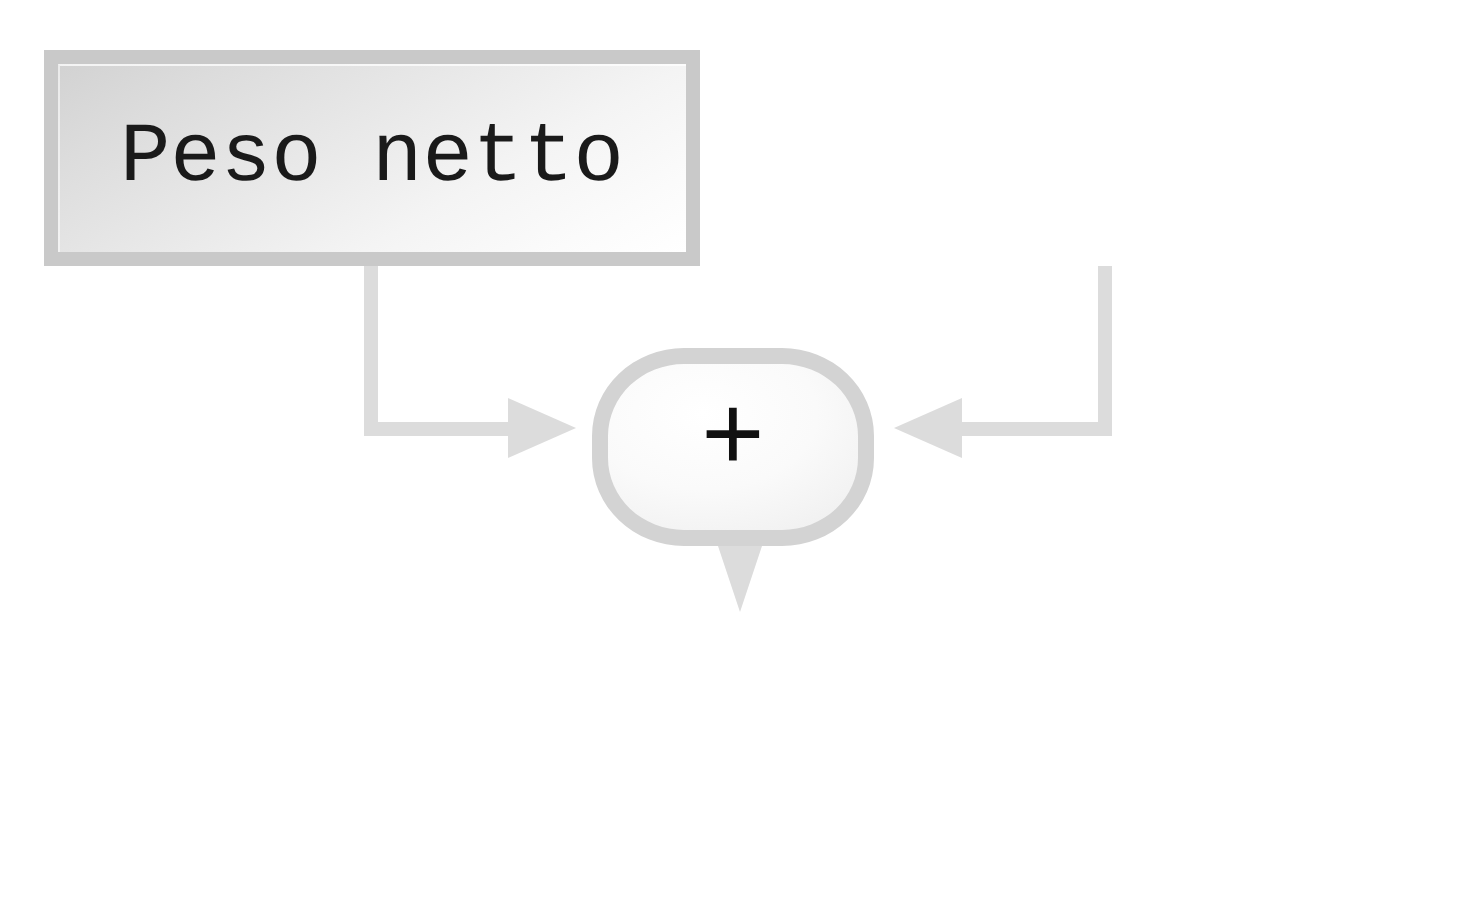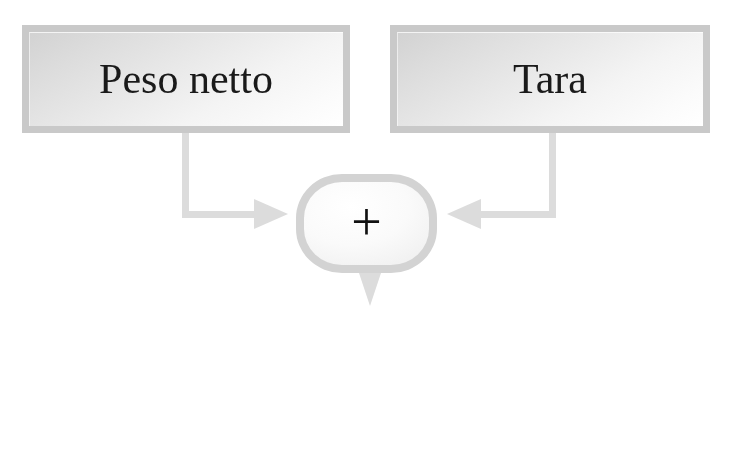--- a/index.html
+++ b/index.html
@@ -6,21 +6,21 @@
     margin: 0;
     padding: 0;
     background: #ffffff;
   }
   #canvas {
     position: relative;
     width: 741px;
     height: 453px;
     background: #ffffff;
     overflow: hidden;
-    font-family: Liberation Serif, serif;
+    font-family: Liberation Mono, monospace;
   }
 
   
   .box {
     position: absolute;
     box-sizing: border-box;
     border: 7px solid #c9c9c9;
     background: linear-gradient(150deg, #d2d2d2 0%, #dcdcdc 18%, #e8e8e8 42%, #f4f4f4 66%, #fbfbfb 86%, #ffffff 100%);
     display: flex;
     align-items: center;
@@ -128,22 +128,19 @@
   <div class="conn" id="conn-right-h"></div>
 
   <div class="arrow" id="arrow-left"></div>
   <div class="arrow" id="arrow-right"></div>
   <div class="arrow" id="arrow-down"></div>
 
   <div class="box" id="box-net">
     <span class="box-label">Peso netto</span>
   </div>
 
-  <div class="box" id="box-tare">
-    <span class="box-label">Tara</span>
-  </div>
 
   <div id="operator">
     <span id="operator-symbol">+</span>
   </div>
 
 
 </div>
 
 </body></html>

